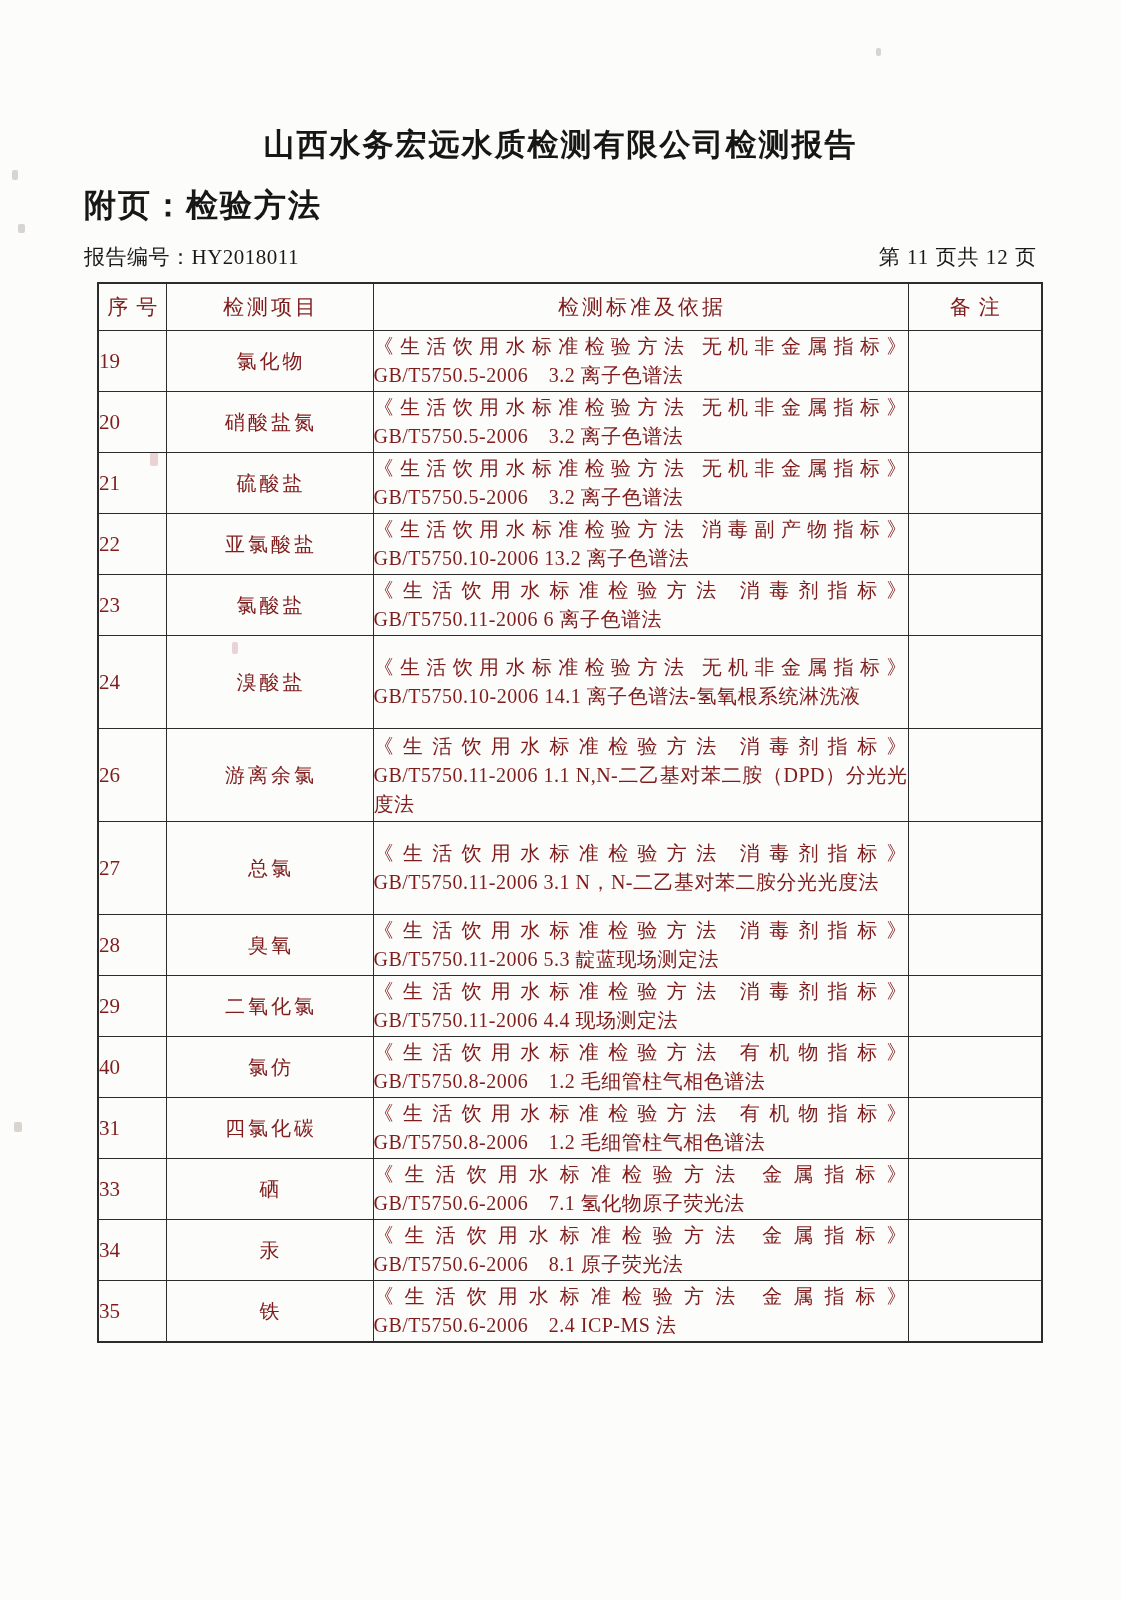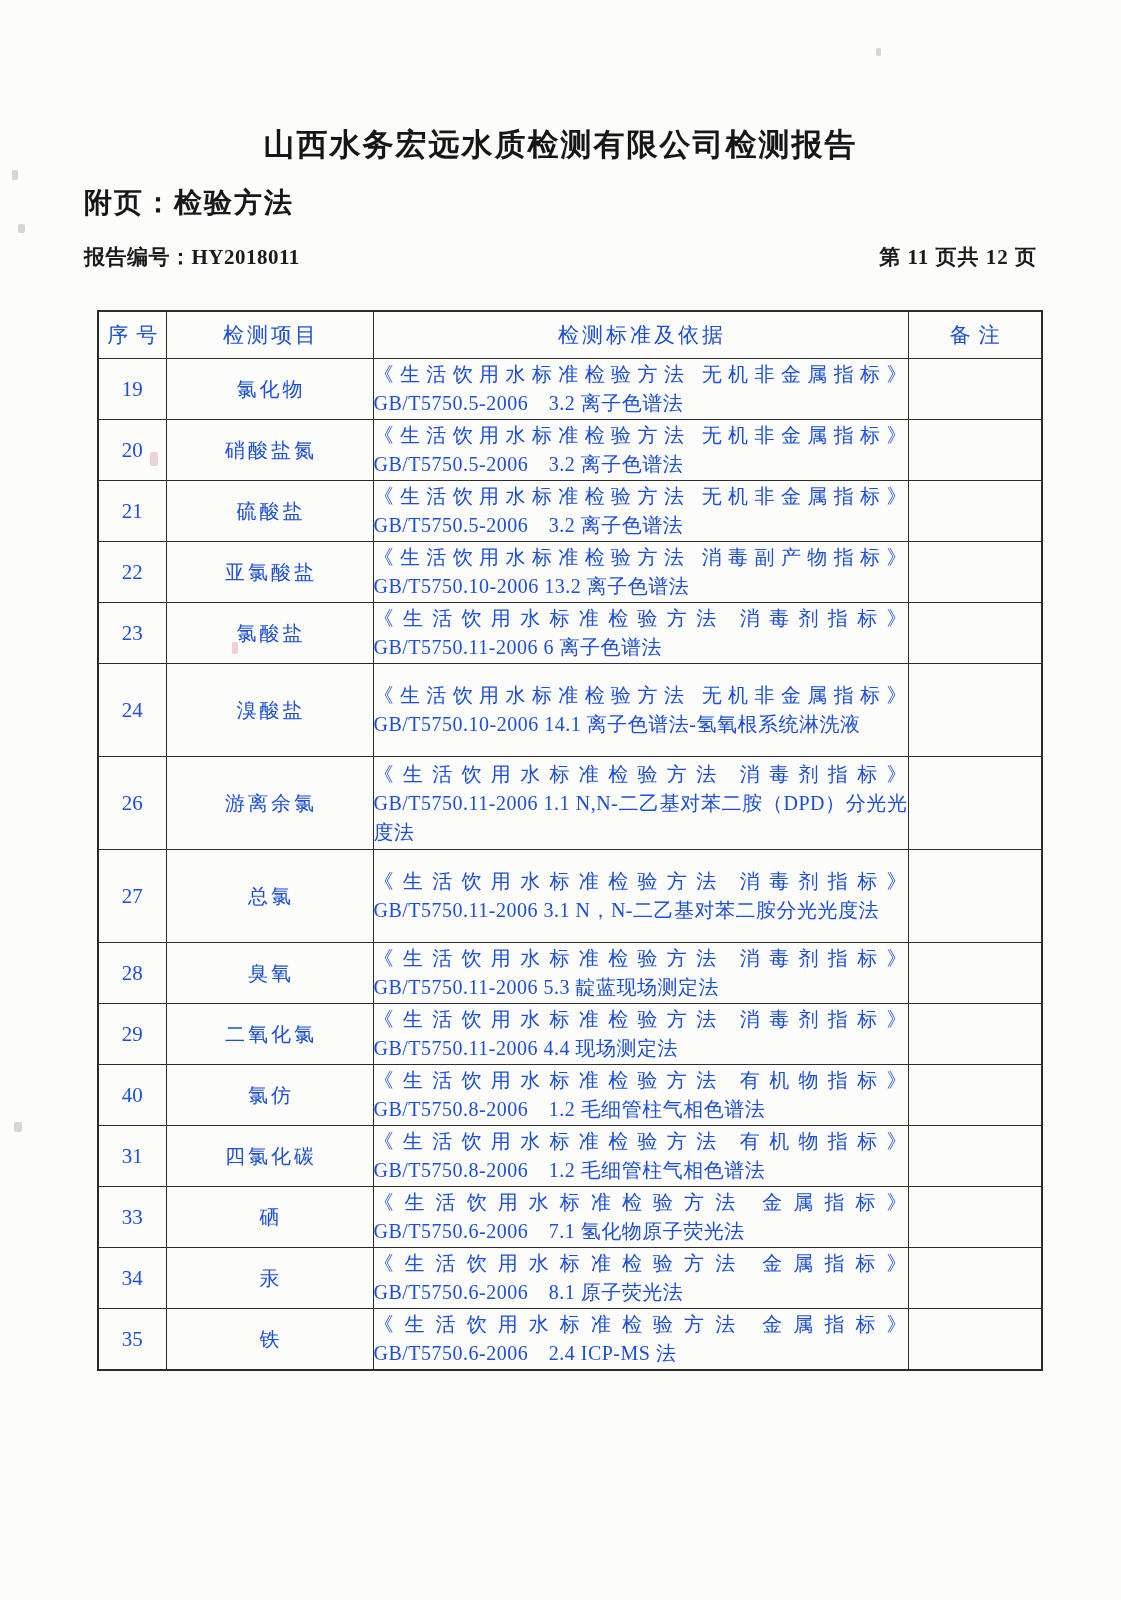--- a/index.html
+++ b/index.html
@@ -36,50 +36,48 @@
     font-size: 31px;
     letter-spacing: 2px;
     color: #161616;
   }
   .attachment {
     position: absolute;
     top: 184px;
     left: 84px;
     font-family: Liberation Sans, sans-serif;
     font-weight: bold;
-    font-size: 28px;
+    font-size: 32px;
     letter-spacing: 2px;
     color: #171717;
   }
   .meta-row {
     position: absolute;
     top: 243px;
     left: 84px;
     width: 953px;
     display: flex;
     justify-content: space-between;
     align-items: baseline;
     font-size: 21px;
     color: #1a1a1a;
-    font-weight: bold;
   }
   .report-no { letter-spacing: 0.5px; }
   .page-indicator { letter-spacing: 1px; }
 
   table.methods {
     position: absolute;
     top: 282px;
     left: 97px;
     width: 944px;
     border-collapse: collapse;
     table-layout: fixed;
     border: 2.5px solid #2c2c2c;
     font-size: 20px;
-    color: #1d4ed8;
-    margin-top: 28px;
+    color: #7f1d1d;
   }
   table.methods col.c-no       { width: 68px;  }
   table.methods col.c-item     { width: 207px; }
   table.methods col.c-standard { width: 535px; }
   table.methods col.c-remark   { width: 134px; }
 
   table.methods th,
   table.methods td {
     border: 1.6px solid #2c2c2c;
     padding: 0;
@@ -91,21 +89,20 @@
     font-size: 21px;
     text-align: center;
   }
   th.h-no, th.h-remark { letter-spacing: 8px; text-indent: 8px; }
   th.h-item, th.h-standard { letter-spacing: 3px; text-indent: 3px; }
 
   tr.data-row td { height: 60px; }
   tr.data-row.tall td { height: 92px; }
 
   td.no-cell {
-    text-align: center;
     font-size: 21px;
   }
   td.item-cell {
     text-align: center;
     letter-spacing: 3px;
     text-indent: 3px;
   }
   td.standard-cell {
     padding: 2px 10px 2px 12px;
     line-height: 29px;

